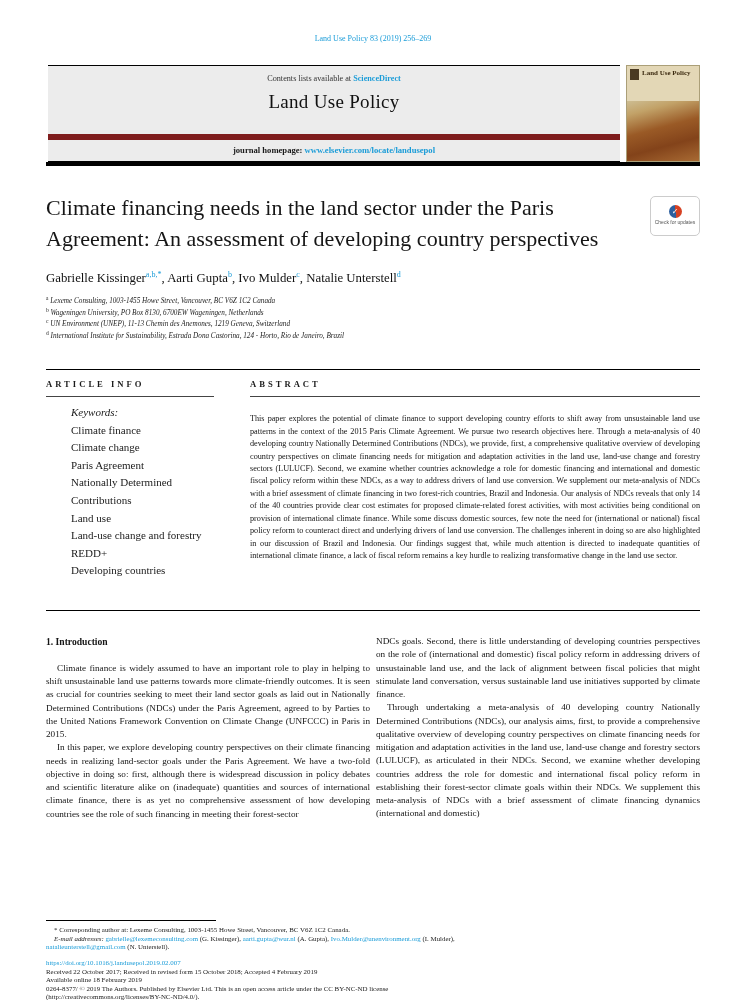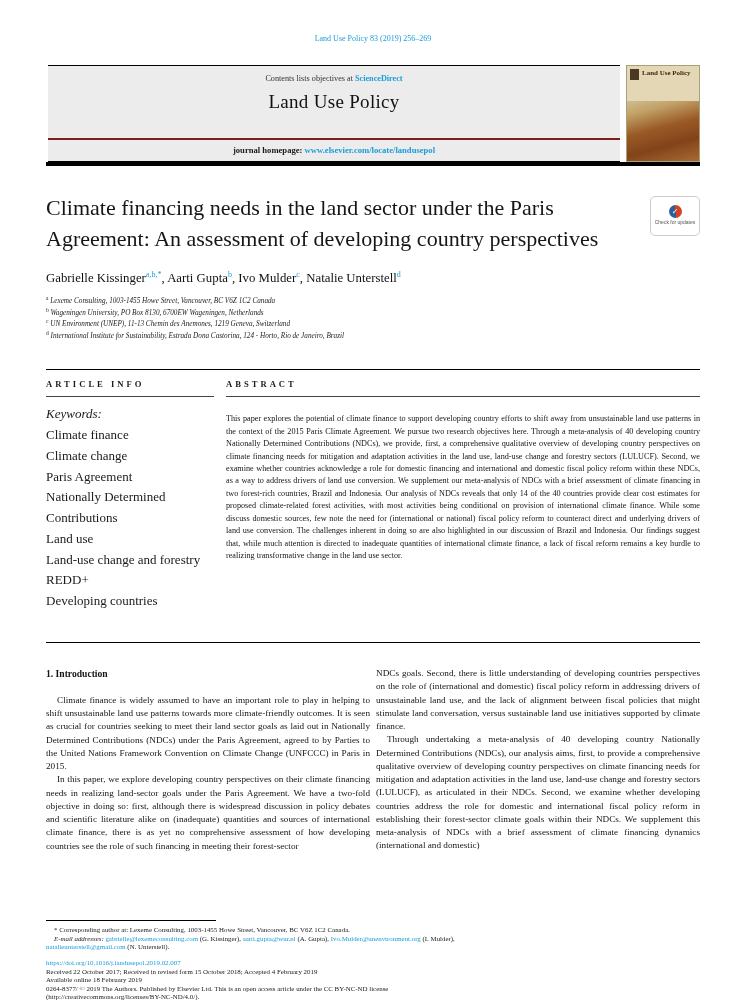--- a/index.html
+++ b/index.html
@@ -15,46 +15,46 @@
   
   .citation{text-align:center;font-size:8px;color:#1a9cd8;margin-bottom:22px;}
 
   
   .masthead{display:flex;align-items:stretch;height:97px;}
   .logo-block{width:64px;display:flex;flex-direction:column;align-items:center;justify-content:space-between;padding:1px 0 2px;}
   .els-word{color:#ee7203;font-size:10px;font-weight:bold;letter-spacing:.4px;}
   .mast-center{flex:1;background:#ececec;border-top:1px solid #000;border-bottom:1px solid #000;margin:0 6px 0 2px;display:flex;flex-direction:column;align-items:center;padding-top:8px;}
   .contents-line{font-size:8.2px;color:#333;}
   .mast-title{font-size:19px;color:#111;margin-top:8px;letter-spacing:.3px;}
-  .homepage-line{margin-top:auto;width:100%;text-align:center;border-top:2px solid #7f1d1d;padding:5px 0 6px;font-size:8.6px;font-weight:bold;}
+  .homepage-line{margin-top:auto;width:100%;text-align:center;border-top:6px solid #7f1d1d;padding:5px 0 6px;font-size:8.6px;font-weight:bold;}
   .cover{width:72px;background:#e3d7b6;border:1px solid #ab9f78;position:relative;overflow:hidden;}
   .cover-mark{position:absolute;top:3px;left:3px;width:9px;height:11px;background:#4a3a22;}
   .cover-title{margin:4px 3px 0 15px;font-size:7px;font-weight:bold;color:#3c2a10;line-height:1.1;}
   .cover-img{position:absolute;bottom:0;left:0;right:0;height:60px;background:linear-gradient(165deg,#cdbd92 0%,#c2a268 18%,#9a5a26 45%,#83431a 70%,#a86a33 100%);}
   .thick-rule{height:3.5px;background:#000;}
 
   
   .title-row{display:flex;margin-top:26px;}
   .art-title{font-size:22px;font-weight:normal;line-height:1.42;margin:0;flex:1;padding-right:26px;color:#161616;}
   .check-badge{width:48px;height:38px;border:1px solid #ccc;border-radius:5px;display:flex;flex-direction:column;align-items:center;justify-content:center;gap:2px;margin-top:4px;flex:none;background:#fff;}
   .badge-icon{width:13px;height:13px;border-radius:50%;background:conic-gradient(#d64123 0 50%,#2c5f9e 0 100%);color:#fff;font-size:8px;line-height:13px;text-align:center;font-family:"Liberation Sans",sans-serif;}
   .badge-text{font-size:5px;font-family:"Liberation Sans",sans-serif;color:#555;text-align:center;line-height:1.15;width:42px;}
 
   
   .authors{margin-top:16px;font-size:12.8px;color:#111;}
   .authors sup{color:#1a9cd8;font-size:8px;}
   .affils{margin-top:9px;font-size:7.2px;font-style:italic;line-height:1.4;color:#222;}
   .affils sup{font-size:5.5px;font-style:normal;}
 
   
-  .info-abstract{margin-top:28px;border-top:1px solid #000;padding-top:9px;display:flex;gap:12px;}
+  .info-abstract{margin-top:28px;border-top:1px solid #000;padding-top:9px;display:flex;gap:36px;}
   .ia-left{width:168px;flex:none;}
   .ia-right{flex:1;}
   .col-heading{font-size:8.6px;font-weight:bold;letter-spacing:3px;padding-bottom:7px;border-bottom:1px solid #444;}
-  .keywords{font-size:13px;line-height:1.6;margin-top:7px;}
+  .keywords{font-size:11px;line-height:1.6;margin-top:7px;margin-left:25px;}
   .kw-label{font-style:italic;}
   .abstract-text{font-size:8.2px;line-height:1.52;text-align:justify;margin-top:16px;color:#151515;}
 
   
   .body-rule{height:1px;background:#000;margin-top:30px;}
   .body-cols{display:flex;gap:6px;margin-top:24px;height:258px;overflow:hidden;}
   .bcol{flex:1;font-size:9.2px;line-height:1.44;text-align:justify;color:#151515;}
   .bcol h2{font-size:9.6px;margin:0 0 13px;font-weight:bold;}
   .bcol p{margin:0;}
   .indent{text-indent:11px;}
@@ -71,21 +71,21 @@
 <body>
 
 <div class="page">
 
   <div class="citation link">Land Use Policy 83 (2019) 256–269</div>
 
   <div class="masthead">
 
     <div class="mast-center">
       <div class="contents-line">
-        <span>Contents lists objectives at </span><span class="link bold">ScienceDirect</span>
+        <span>Contents lists available at </span><span class="link bold">ScienceDirect</span>
       </div>
       <div class="mast-title">Land Use Policy</div>
       <div class="homepage-line">
         <span>journal homepage: </span><span class="link">www.elsevier.com/locate/landusepol</span>
       </div>
     </div>
 
     <div class="cover">
       <div class="cover-mark"></div>
       <div class="cover-title">Land Use Policy</div>

